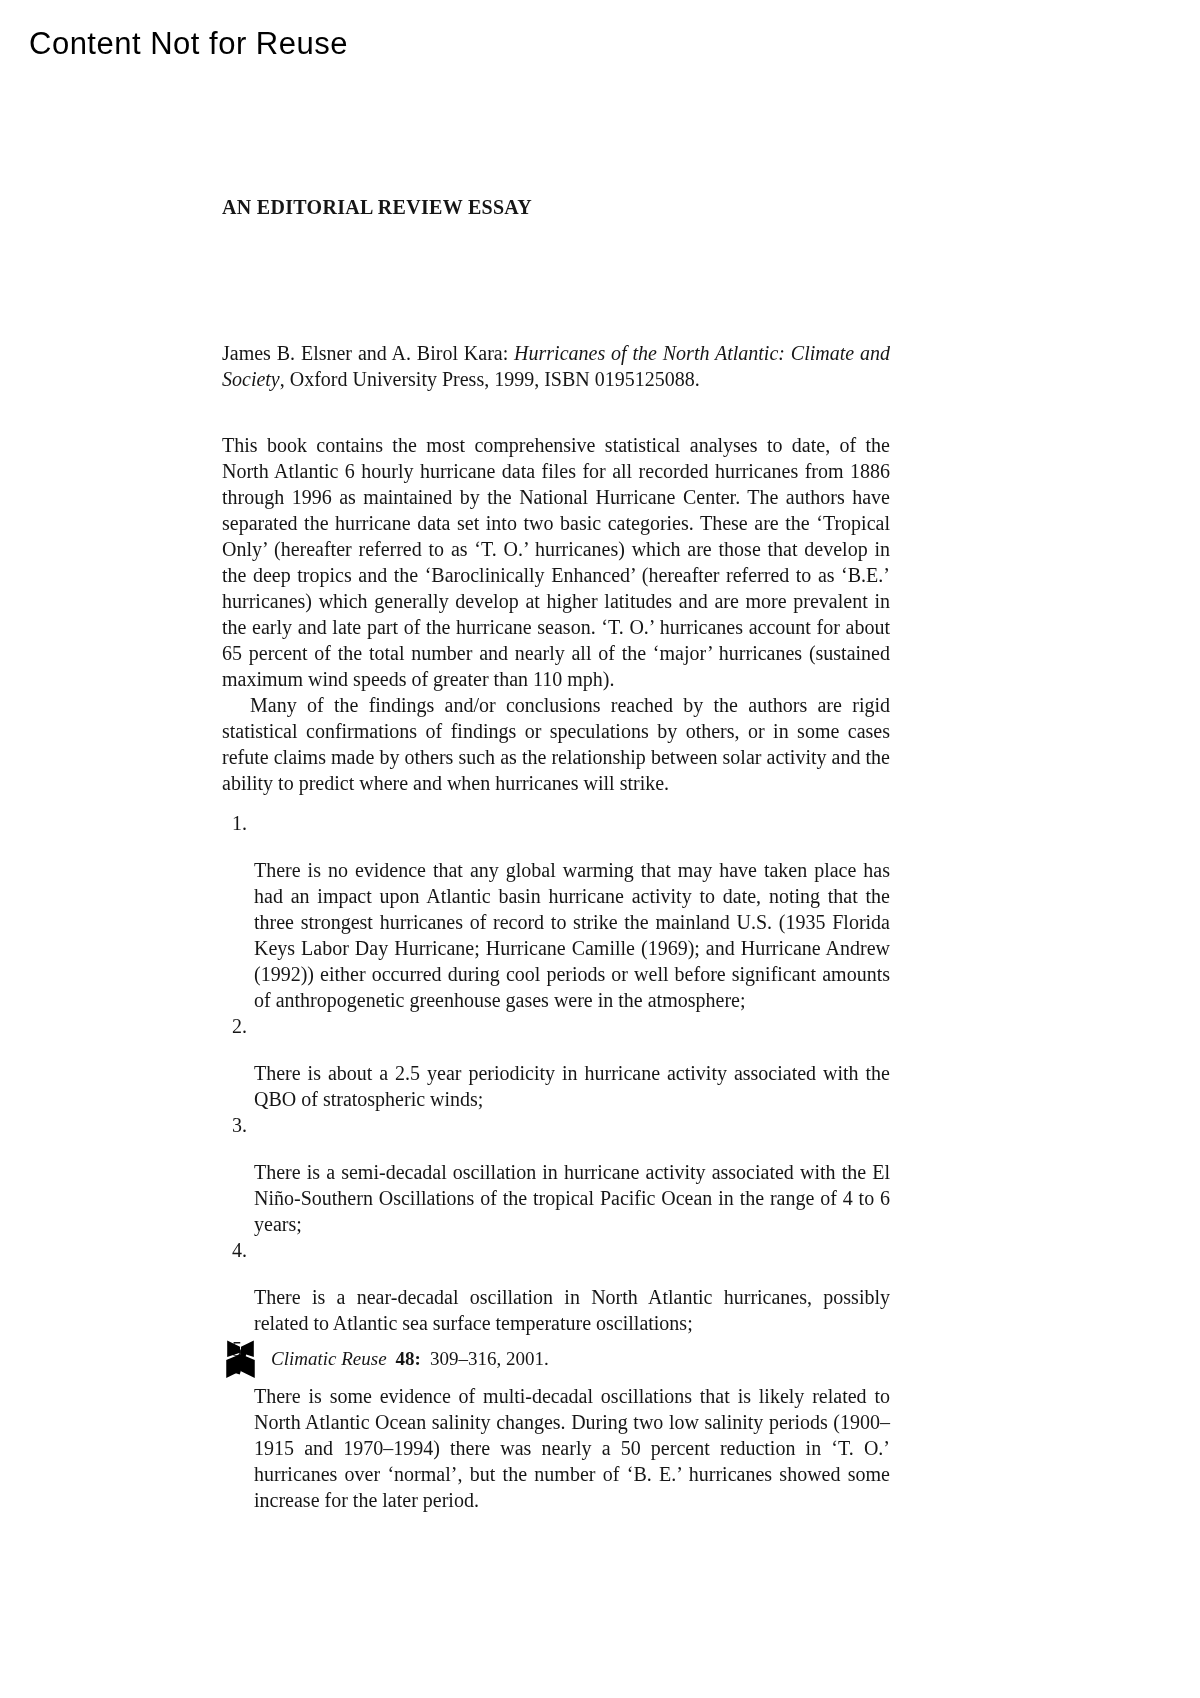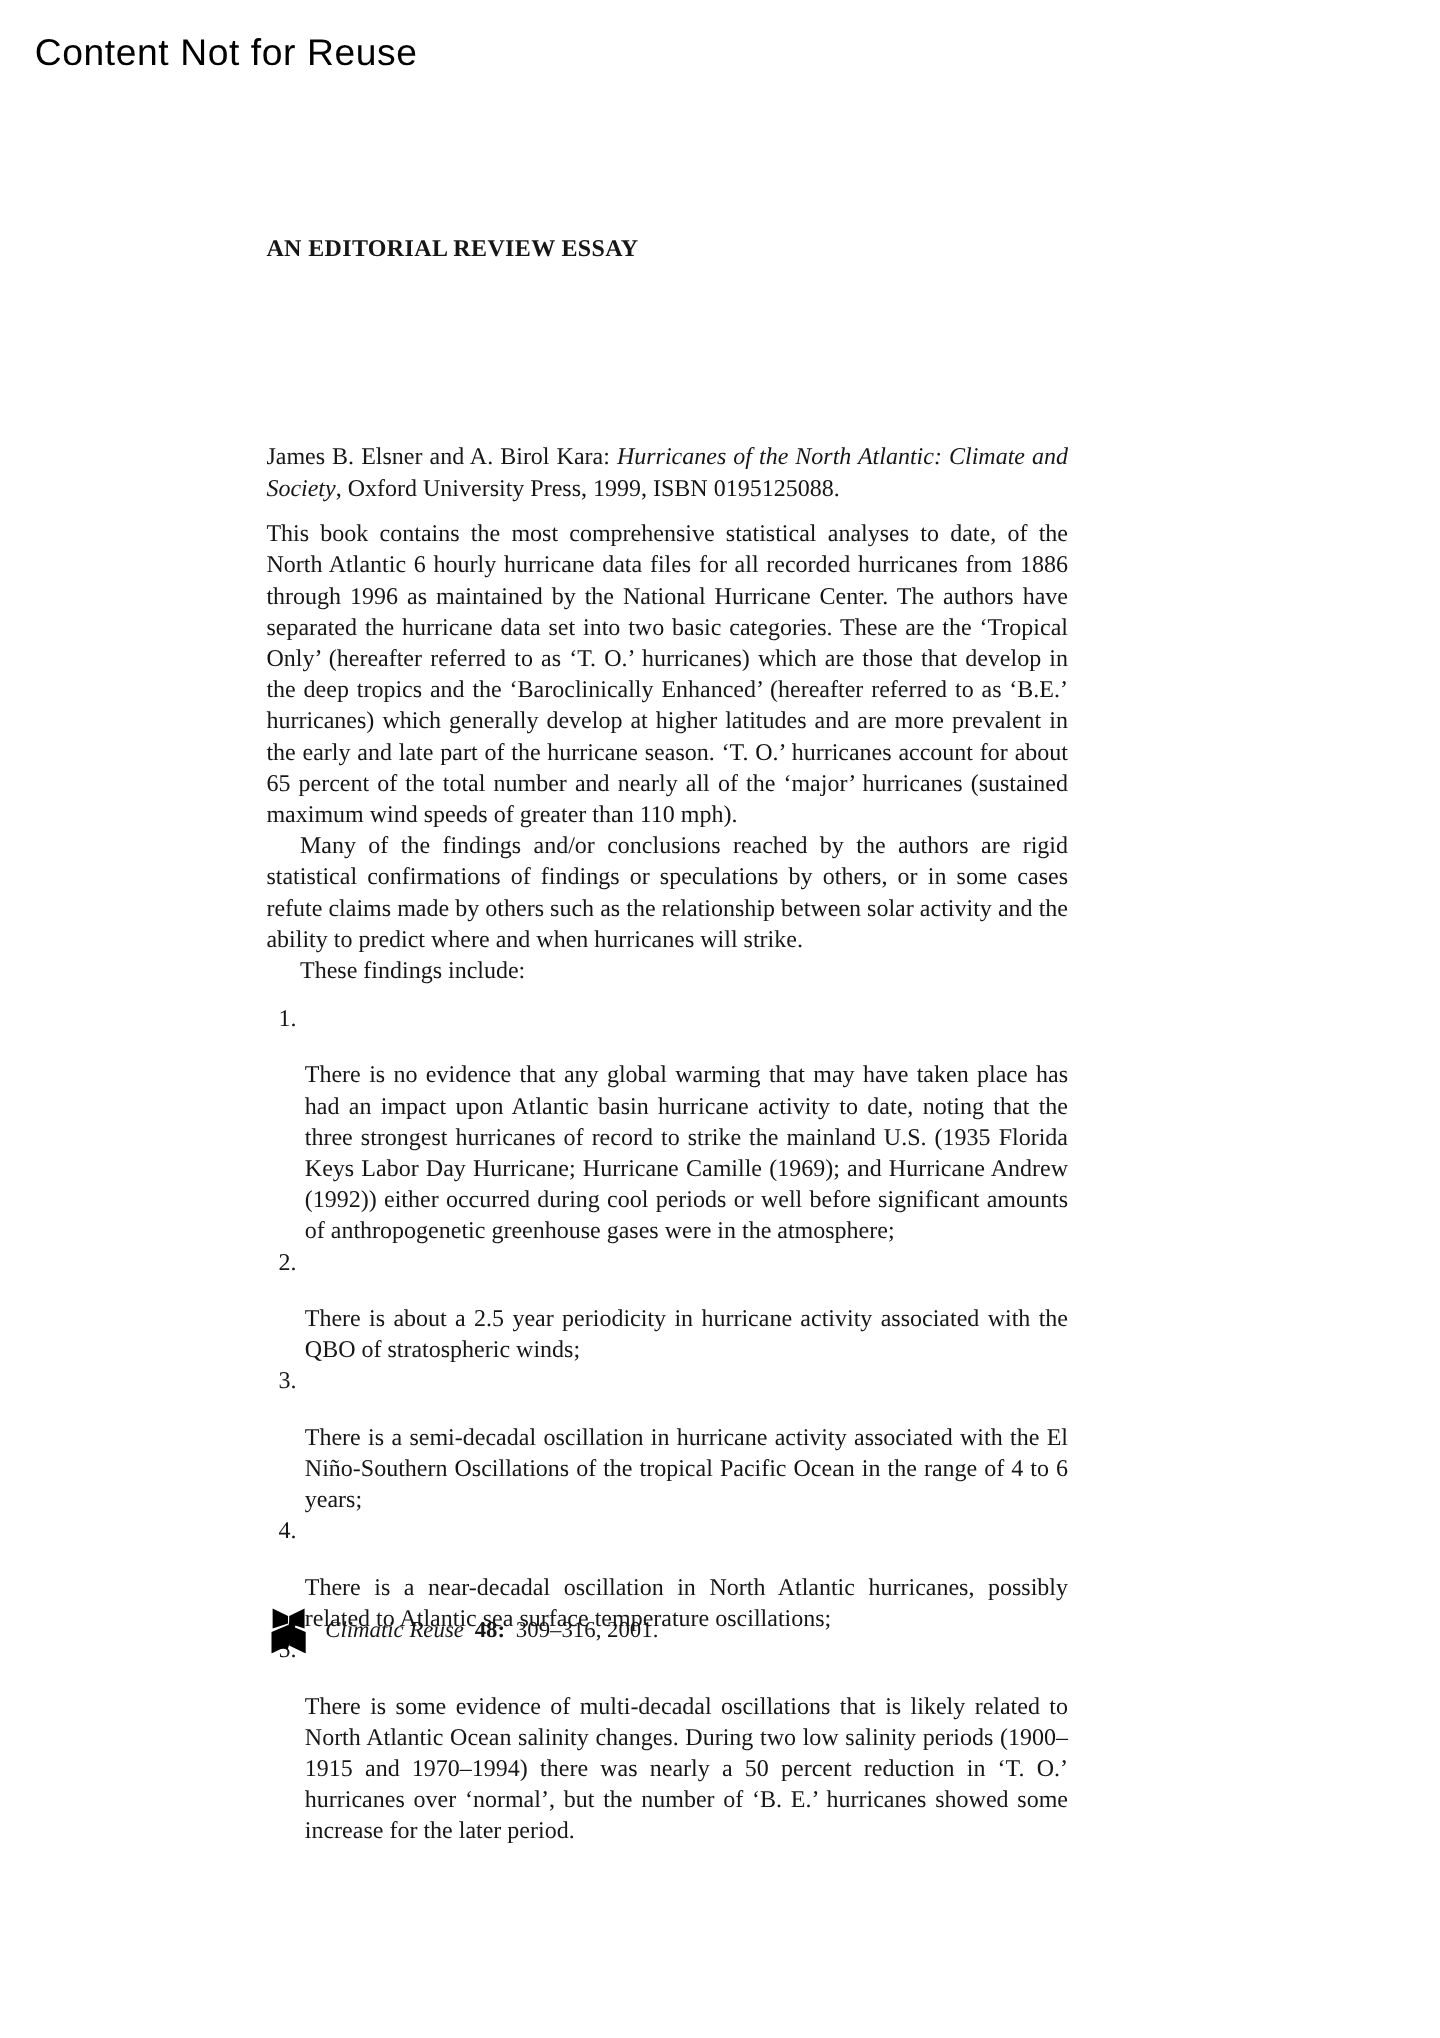--- a/index.html
+++ b/index.html
@@ -25,21 +25,20 @@
     top:183px;
     text-align:left;
     font-weight:bold;
     font-size:20px;
     letter-spacing:0.3px;
   }
   .citation{
     top:340px;
     font-size:20px;line-height:26px;
     text-align:justify;
-    margin-top:28px;
   }
   .citation .book-title{font-style:italic;}
   .body-block{
     top:432px;
     font-size:20px;line-height:26px;
   }
   .body-block p{margin:0;text-align:justify;}
   .para-indent{text-indent:28px;}
   .findings-list{margin-top:14px;padding-left:10px;}
   .finding{display:flex;}
@@ -66,21 +65,20 @@
 <h1 class="column page-title">AN EDITORIAL REVIEW ESSAY</h1>
 
 <div class="column citation"><span>James B. Elsner and A. Birol Kara: </span><span class="book-title">Hurricanes of the North Atlantic: Climate and Society</span><span>, Oxford University Press, 1999, ISBN 0195125088.</span></div>
 
 <div class="column body-block">
 
   <p>This book contains the most comprehensive statistical analyses to date, of the North Atlantic 6 hourly hurricane data files for all recorded hurricanes from 1886 through 1996 as maintained by the National Hurricane Center. The authors have separated the hurricane data set into two basic categories. These are the ‘Tropical Only’ (hereafter referred to as ‘T. O.’ hurricanes) which are those that develop in the deep tropics and the ‘Baroclinically Enhanced’ (hereafter referred to as ‘B.E.’ hurricanes) which generally develop at higher latitudes and are more prevalent in the early and late part of the hurricane season. ‘T. O.’ hurricanes account for about 65 percent of the total number and nearly all of the ‘major’ hurricanes (sustained maximum wind speeds of greater than 110 mph).</p>
 
   <p class="para-indent">Many of the findings and/or conclusions reached by the authors are rigid statistical confirmations of findings or speculations by others, or in some cases refute claims made by others such as the relationship between solar activity and the ability to predict where and when hurricanes will strike.</p>
 
-  <p class="para-indent">These findings include:</p>
 
   <div class="findings-list">
 
     <div class="finding">
       <span class="num">1.</span>
       <span class="ftext">There is no evidence that any global warming that may have taken place has had an impact upon Atlantic basin hurricane activity to date, noting that the three strongest hurricanes of record to strike the mainland U.S. (1935 Florida Keys Labor Day Hurricane; Hurricane Camille (1969); and Hurricane Andrew (1992)) either occurred during cool periods or well before significant amounts of anthropogenetic greenhouse gases were in the atmosphere;</span>
     </div>
 
     <div class="finding">
       <span class="num">2.</span>

